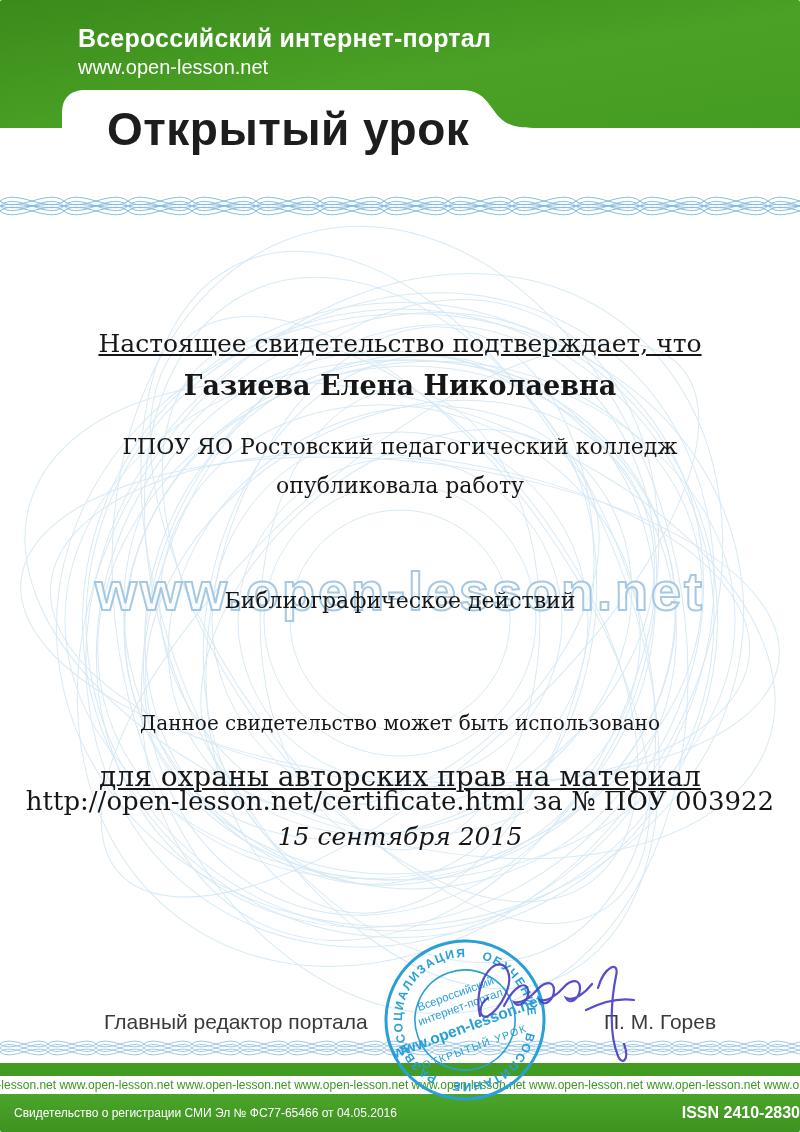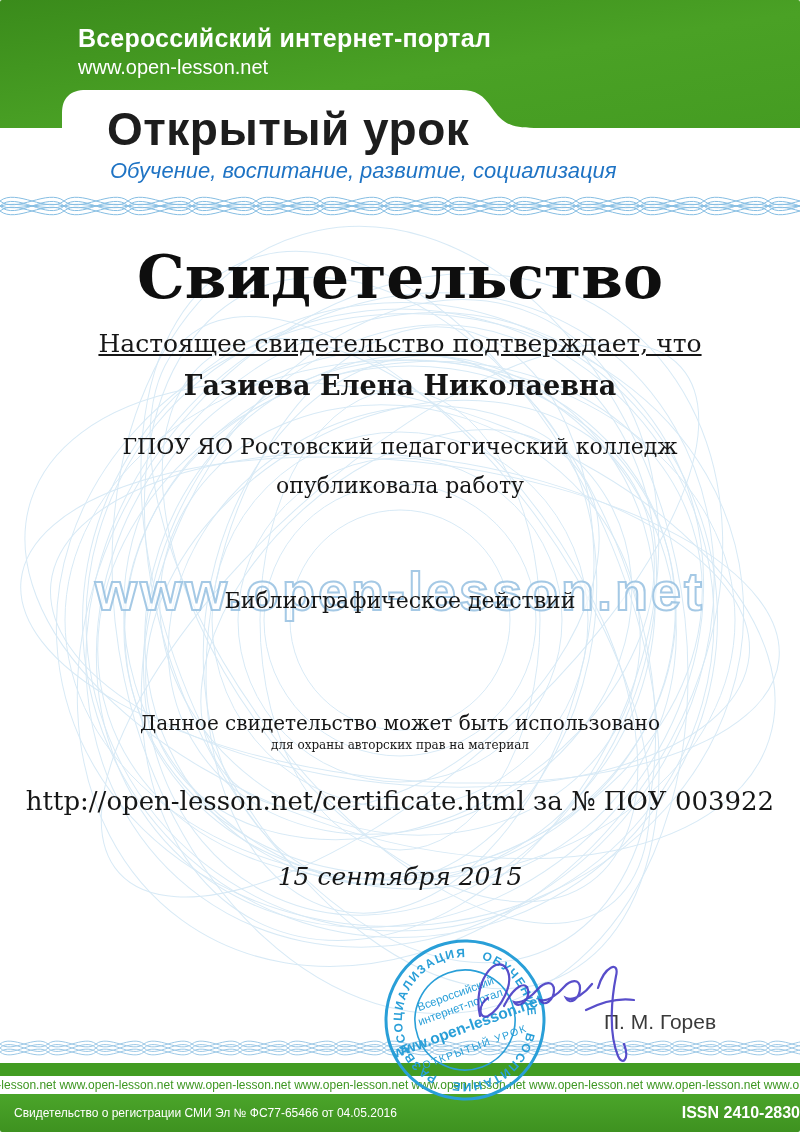--- a/index.html
+++ b/index.html
@@ -18,24 +18,24 @@
   #confirm{top:329px;font-size:25px;z-index:2;text-decoration:underline;}
   #name{top:370px;font-size:27px;font-weight:bold;z-index:2;}
   #pos{top:405px;font-size:22px;z-index:2;}
   #org{top:434px;font-size:22px;z-index:2;}
   #action{top:473px;font-size:22px;z-index:2;}
   #work{top:503px;left:40px;width:720px;text-align:center;font-size:27px;font-weight:bold;line-height:1.32;z-index:2;}
   #biblabel{top:588px;font-size:22px;z-index:2;}
   #bibtext{top:619px;left:30px;width:740px;text-align:center;font-size:21px;font-weight:bold;
            line-height:1.38;color:#20331f;z-index:2;}
   #use1{top:711px;font-size:20px;z-index:2;}
-  #use2{top:738px;font-size:12px;z-index:2;}
+  #use2{top:760px;font-size:28px;z-index:2;text-decoration:underline;}
   #reg1{top:761px;font-size:20px;z-index:2;}
   #reg2{top:786px;font-size:26px;z-index:2;}
-  #date{top:822px;font-size:25px;font-style:italic;z-index:2;margin-top:40px;}
+  #date{top:822px;font-size:25px;font-style:italic;z-index:2;}
   #watermark{top:560px;font-size:54px;font-weight:bold;letter-spacing:3px;z-index:1;
              color:rgba(255,255,255,.6);-webkit-text-stroke:2px rgba(142,188,222,.8);}
   
   #editor-label{left:104px;top:1010px;font-size:21px;color:#3a3a3a;z-index:6;}
   #editor-name{left:604px;top:1010px;font-size:21px;color:#3a3a3a;z-index:6;}
   
   #band-green{left:0;top:1063px;width:800px;height:13px;background:#429c22;z-index:4;}
   #ribbon{left:0;top:1076px;width:800px;height:18px;background:#fff;overflow:hidden;z-index:4;
           color:#3d9621;font-size:12px;line-height:18px;white-space:nowrap;text-indent:-58px;}
   #footer-bar{left:0;top:1094px;width:800px;height:38px;z-index:4;
@@ -57,21 +57,20 @@
         <stop offset="1" stop-color="#459c22"></stop>
       </linearGradient>
     </defs>
     <path fill="url(#gg)" d="M0,0 H800 V128 H534 C508,128 501,121 492,108
              C483,95 476,90 461,90 H86 C70,90 62,98 62,113 V128 H0 Z"></path>
   </svg>
 
   <div class="abs" id="hdr-portal">Всероссийский интернет-портал</div>
   <div class="abs" id="hdr-url">www.open-lesson.net</div>
   <div class="abs" id="site-title">Открытый урок</div>
-  <div class="abs" id="site-subtitle">Обучение, воспитание, развитие, социализация</div>
 
   <svg class="abs" style="left:0;top:192px;" width="800" height="28" viewBox="0 0 800 28">
     <defs>
       <pattern id="braid" width="64" height="28" patternUnits="userSpaceOnUse">
         <g fill="none" stroke="#85bde2" stroke-width="1">
           <path d="M0,14 C16,-2 48,30 64,14"></path>
           <path d="M0,14 C16,30 48,-2 64,14"></path>
           <path d="M0,9 C16,-4 48,22 64,9"></path>
           <path d="M0,19 C16,32 48,6 64,19"></path>
           <path d="M0,9 C16,22 48,-4 64,9"></path>
@@ -118,21 +117,20 @@
         <ellipse cx="400" cy="420" rx="277" ry="253" transform="rotate(348 400 420)"></ellipse>
         <circle cx="400" cy="420" r="110"></circle>
         <circle cx="400" cy="420" r="136"></circle>
         <circle cx="400" cy="420" r="162"></circle>
         <circle cx="400" cy="420" r="188"></circle>
       </g>
   </svg>
 
   <div class="abs ctr" id="watermark">www.open-lesson.net</div>
 
-  <div class="abs ctr serif" id="cert-title">Свидетельство</div>
   <div class="abs ctr serif" id="confirm">Настоящее свидетельство подтверждает, что</div>
   <div class="abs ctr serif" id="name">Газиева Елена Николаевна</div>
   <div class="abs ctr serif" id="org">ГПОУ ЯО Ростовский педагогический колледж</div>
   <div class="abs ctr serif" id="action">опубликовала работу</div>
   <div class="abs ctr serif" id="biblabel">Библиографическое действий</div>
   <div class="abs ctr serif" id="use1">Данное свидетельство может быть использовано</div>
   <div class="abs ctr serif" id="use2">для охраны авторских прав на материал</div>
   <div class="abs ctr serif" id="reg2">http://open-lesson.net/certificate.html за № ПОУ 003922</div>
   <div class="abs ctr serif" id="date">15 сентября 2015</div>
 
@@ -145,20 +143,21 @@
           <path d="M0,8 C12,-2 36,18 48,8"></path>
           <path d="M0,16 C12,26 36,6 48,16"></path>
           <path d="M0,8 C12,18 36,-2 48,8"></path>
           <path d="M0,16 C12,6 36,26 48,16"></path>
         </g>
       </pattern>
     </defs>
     <rect width="800" height="24" fill="url(#net)"></rect>
   </svg>
 
+  <div class="abs" id="editor-label">Главный редактор портала</div>
   <div class="abs" id="editor-name">П. М. Горев</div>
 
   <svg class="abs" style="left:365px;top:920px;z-index:6;" width="200" height="200" viewBox="0 0 200 200">
     <defs>
       <path id="ringPath" d="M 37,100 A 63,63 0 1 1 163,100 A 63,63 0 1 1 37,100"></path>
     </defs>
     <g transform="rotate(-20 100 100)" stroke="none" fill="#299fd8">
       <circle cx="100" cy="100" r="79" fill="none" stroke="#299fd8" stroke-width="3"></circle>
       <circle cx="100" cy="100" r="50" fill="none" stroke="#299fd8" stroke-width="1.6"></circle>
       <text font-family="Liberation Sans,sans-serif" font-size="12" font-weight="bold" letter-spacing="1.6">

